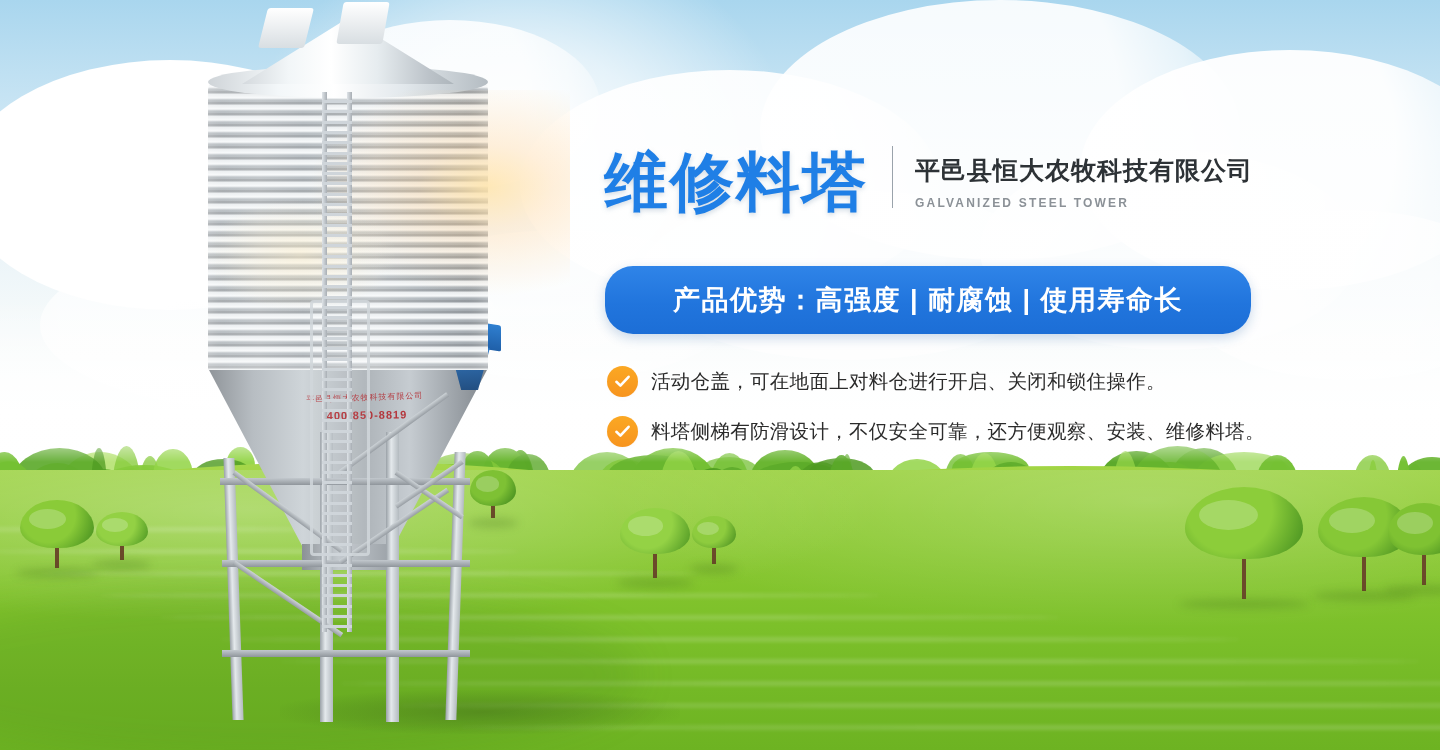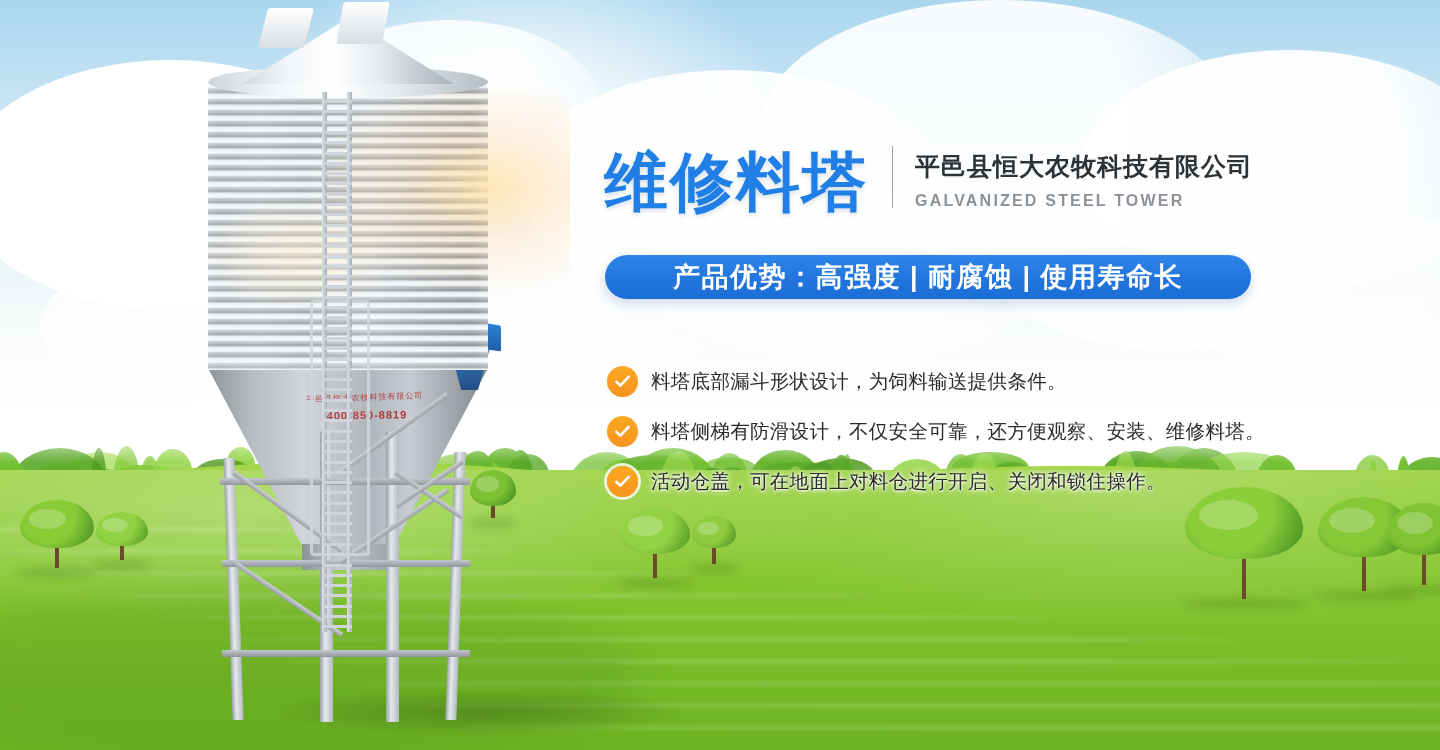--- a/index.html
+++ b/index.html
@@ -158,26 +158,26 @@
     paint-order:stroke fill;
     text-shadow:0 2px 5px rgba(120,150,175,.35);
   }
   .divider{width:1px;height:62px;background:#9aa3ab;margin:0 22px 6px 24px;align-self:flex-end;}
   .co-block{padding-bottom:4px;}
   .co-name{
     font-size:25px;font-weight:bold;color:#2d3236;letter-spacing:1px;
     text-shadow:0 1px 2px rgba(255,255,255,.9);
   }
   .co-en{
-    margin-top:9px;font-size:16px;font-weight:bold;color:#8b9197;
+    margin-top:9px;font-size:12px;font-weight:bold;color:#8b9197;
     letter-spacing:2.2px;text-shadow:0 1px 2px rgba(255,255,255,.9);
   }
 
   .pill{
-    position:absolute;left:1px;top:255px;width:646px;height:44px;
+    position:absolute;left:1px;top:266px;width:646px;height:68px;
     background:linear-gradient(180deg,#2f84e8 0%,#2175dd 55%,#1c6ed6 100%);
     border-radius:28px;
     display:flex;align-items:center;justify-content:center;
     box-shadow:0 4px 12px rgba(20,80,160,.22);
   }
   .pill-text{
     color:#ffffff;font-size:27px;font-weight:bold;letter-spacing:1.5px;white-space:nowrap;
   }
 
   .bullets{position:absolute;left:3px;top:356px;width:694px;}
@@ -545,33 +545,25 @@
       <span class="pill-text">产品优势：高强度 | 耐腐蚀 | 使用寿命长</span>
     </div>
 
     <div class="bullets" id="bullets">
         <div class="bullet">
           <span class="bdot">
             <svg width="19" height="19" viewBox="0 0 19 19">
               <path d="M3.4 9.8 L7.4 13.6 L15.6 4.8" stroke="#ffffff" stroke-width="2.6" fill="none" stroke-linecap="round" stroke-linejoin="round"></path>
             </svg>
           </span>
-          <span class="btext">料塔底部漏斗形状设计，为饲料输送提供条件。</span>
+          <span class="btext">活动仓盖，可在地面上对料仓进行开启、关闭和锁住操作。</span>
         </div>
         <div class="bullet">
           <span class="bdot">
             <svg width="19" height="19" viewBox="0 0 19 19">
               <path d="M3.4 9.8 L7.4 13.6 L15.6 4.8" stroke="#ffffff" stroke-width="2.6" fill="none" stroke-linecap="round" stroke-linejoin="round"></path>
             </svg>
           </span>
           <span class="btext">料塔侧梯有防滑设计，不仅安全可靠，还方便观察、安装、维修料塔。</span>
         </div>
-        <div class="bullet">
-          <span class="bdot">
-            <svg width="19" height="19" viewBox="0 0 19 19">
-              <path d="M3.4 9.8 L7.4 13.6 L15.6 4.8" stroke="#ffffff" stroke-width="2.6" fill="none" stroke-linecap="round" stroke-linejoin="round"></path>
-            </svg>
-          </span>
-          <span class="btext">活动仓盖，可在地面上对料仓进行开启、关闭和锁住操作。</span>
-        </div>
       </div>
   </div>
 </div>
 
 </body></html>

